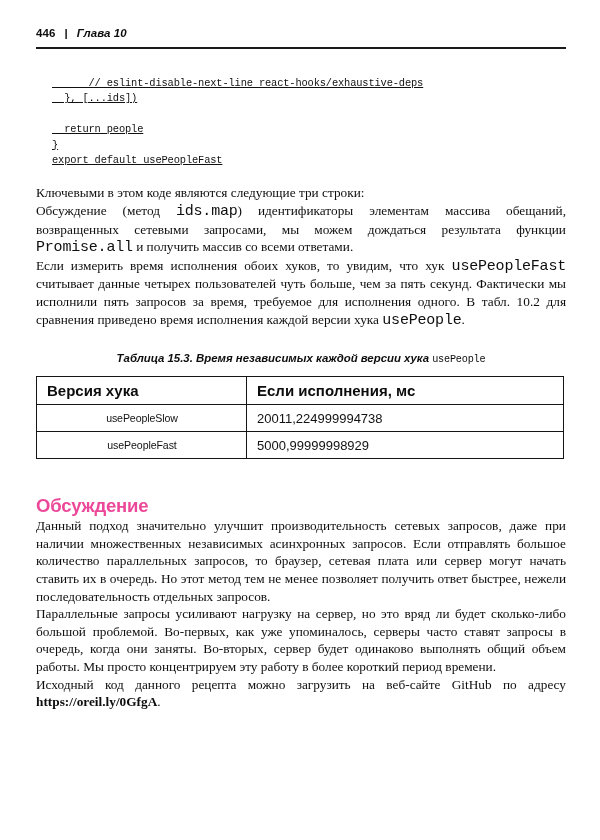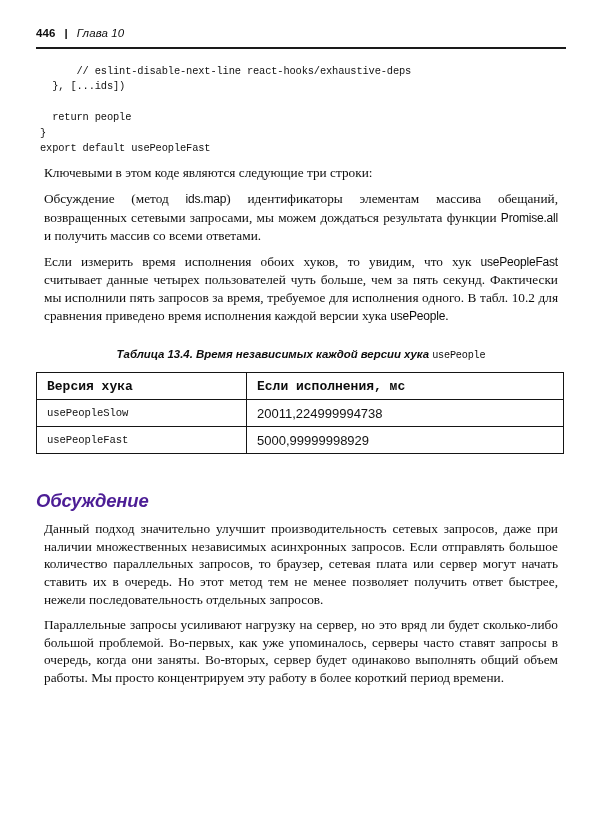--- a/index.html
+++ b/index.html
@@ -45,21 +45,21 @@
   .runhead-page {
     font-weight: bold;
     letter-spacing: 0.1px;
   }
   .runhead-sep {
     font-weight: bold;
     padding: 0 2px;
   }
   .runhead-chapter {
     font-style: italic;
-    font-weight: normal;
+    font-weight: bold;
     letter-spacing: 0.1px;
   }
   .runhead-rule {
     position: absolute;
     left: 36px;
     top: 39px;
     width: 530px;
     height: 2px;
     background: #1a1a1a;
   }
@@ -70,47 +70,48 @@
     left: 36px;
     top: 52px;
     width: 530px;
   }
 
   
   pre.code {
     font-family: "Liberation Mono", monospace;
     font-size: 10.4px;
     line-height: 15.4px;
-    margin: 4px;
+    margin: 16px;
     white-space: pre;
     color: #111;
     letter-spacing: -0.15px;
+    text-decoration: underline;
   }
   .code-block-1 { margin-top: 8px; margin-left: 2px; }
   .code-block-2 { margin-top: 6px; margin-left: 0px; }
 
   
   p.body {
     font-family: "Liberation Serif", serif;
     font-size: 13.3px;
     line-height: 17.6px;
-    margin: 8px;
+    margin: 0;
     text-align: justify;
     text-justify: inter-word;
     color: #0e0e0e;
   }
   p.body.lead { text-align: left; }
   .gap-a { margin-top: 21px; }
   .gap-b { margin-top: 16px; }
   .gap-c { margin-top: 14px; }
   .gap-d { margin-top: 12px; }
 
   code.inline {
-    font-family: Liberation Sans, sans-serif;
-    font-size: 12px;
+    font-family: Liberation Mono, monospace;
+    font-size: 15px;
     letter-spacing: -0.2px;
   }
   .bold { font-weight: bold; }
 
   
   .table-caption {
     margin-top: 22px;
     text-align: center;
     font-family: "Liberation Sans", sans-serif;
     font-size: 11.4px;
@@ -138,48 +139,48 @@
   table.data col.c2 { width: 317px; }
   table.data th,
   table.data td {
     border: 1.4px solid #151515;
     padding: 5px 9px 5px 10px;
     vertical-align: middle;
     height: 16px;
     text-align: left;
   }
   table.data th {
-    font-family: Liberation Mono, monospace;
-    font-size: 13px;
+    font-family: Liberation Sans, sans-serif;
+    font-size: 15px;
     font-weight: bold;
     color: #0c0c0c;
   }
   table.data td.name {
-    font-family: Liberation Mono, monospace;
+    font-family: Liberation Sans, sans-serif;
     font-size: 10.6px;
     letter-spacing: -0.1px;
     color: #111;
+    text-align: center;
   }
   table.data td.value {
     font-family: "Liberation Sans", sans-serif;
     font-size: 13px;
     color: #111;
   }
 
   
   h2.section {
     font-family: "Liberation Sans", sans-serif;
     font-size: 18.5px;
     font-weight: bold;
     margin: 0;
     padding: 0;
     margin-top: 36px;
     letter-spacing: -0.2px;
-    color: #4c1d95;
-    font-style: italic;
+    color: #ec4899;
   }
   .after-heading { margin-top: 14px; }
 </style>
 </head>
 <body>
 
 <div class="page">
 
   <div class="runhead">
     <div class="runhead-inner">
@@ -199,21 +200,21 @@
 }
 export default usePeopleFast</pre>
 
     <p class="body lead gap-a">Ключевыми в этом коде являются следующие три строки:</p>
 
 
     <p class="body gap-b"><span>Обсуждение (метод </span><code class="inline">ids.map</code><span>) идентификаторы элементам массива обещаний, возвращенных сетевыми запросами, мы можем дождаться результата функции </span><code class="inline">Promise.all</code><span> и получить массив со всеми ответами.</span></p>
 
     <p class="body gap-c"><span>Если измерить время исполнения обоих хуков, то увидим, что хук </span><code class="inline">usePeopleFast</code><span> считывает данные четырех пользователей чуть больше, чем за пять секунд. Фактически мы исполнили пять запросов за время, требуемое для исполнения одного. В табл. 10.2 для сравнения приведено время исполнения каждой версии хука </span><code class="inline">usePeople</code><span>.</span></p>
 
-    <div class="table-caption"><span class="bold">Таблица 13.4.</span><span> Время независимых каждой версии хука </span><code class="inline">usePeople</code></div>
+    <div class="table-caption"><span class="bold">Таблица 15.3.</span><span> Время независимых каждой версии хука </span><code class="inline">usePeople</code></div>
 
     <table class="data">
       <colgroup>
           <col class="c1">
           <col class="c2">
         </colgroup>
       <thead>
         <tr>
           <th>Версия хука</th>
           <th>Если исполнения, мс</th>
@@ -230,15 +231,16 @@
         </tr>
       </tbody>
     </table>
 
     <h2 class="section">Обсуждение</h2>
 
     <p class="body after-heading">Данный подход значительно улучшит производительность сетевых запросов, даже при наличии множественных независимых асинхронных запросов. Если отправлять большое количество параллельных запросов, то браузер, сетевая плата или сервер могут начать ставить их в очередь. Но этот метод тем не менее позволяет получить ответ быстрее, нежели последовательность отдельных запросов.</p>
 
     <p class="body gap-d">Параллельные запросы усиливают нагрузку на сервер, но это вряд ли будет сколько-либо большой проблемой. Во-первых, как уже упоминалось, серверы часто ставят запросы в очередь, когда они заняты. Во-вторых, сервер будет одинаково выполнять общий объем работы. Мы просто концентрируем эту работу в более короткий период времени.</p>
 
+    <p class="body gap-d"><span>Исходный код данного рецепта можно загрузить на веб-сайте GitHub по адресу </span><span class="bold">https://oreil.ly/0GfgA</span><span>.</span></p>
 
   </div>
 </div>
 
 </body></html>

